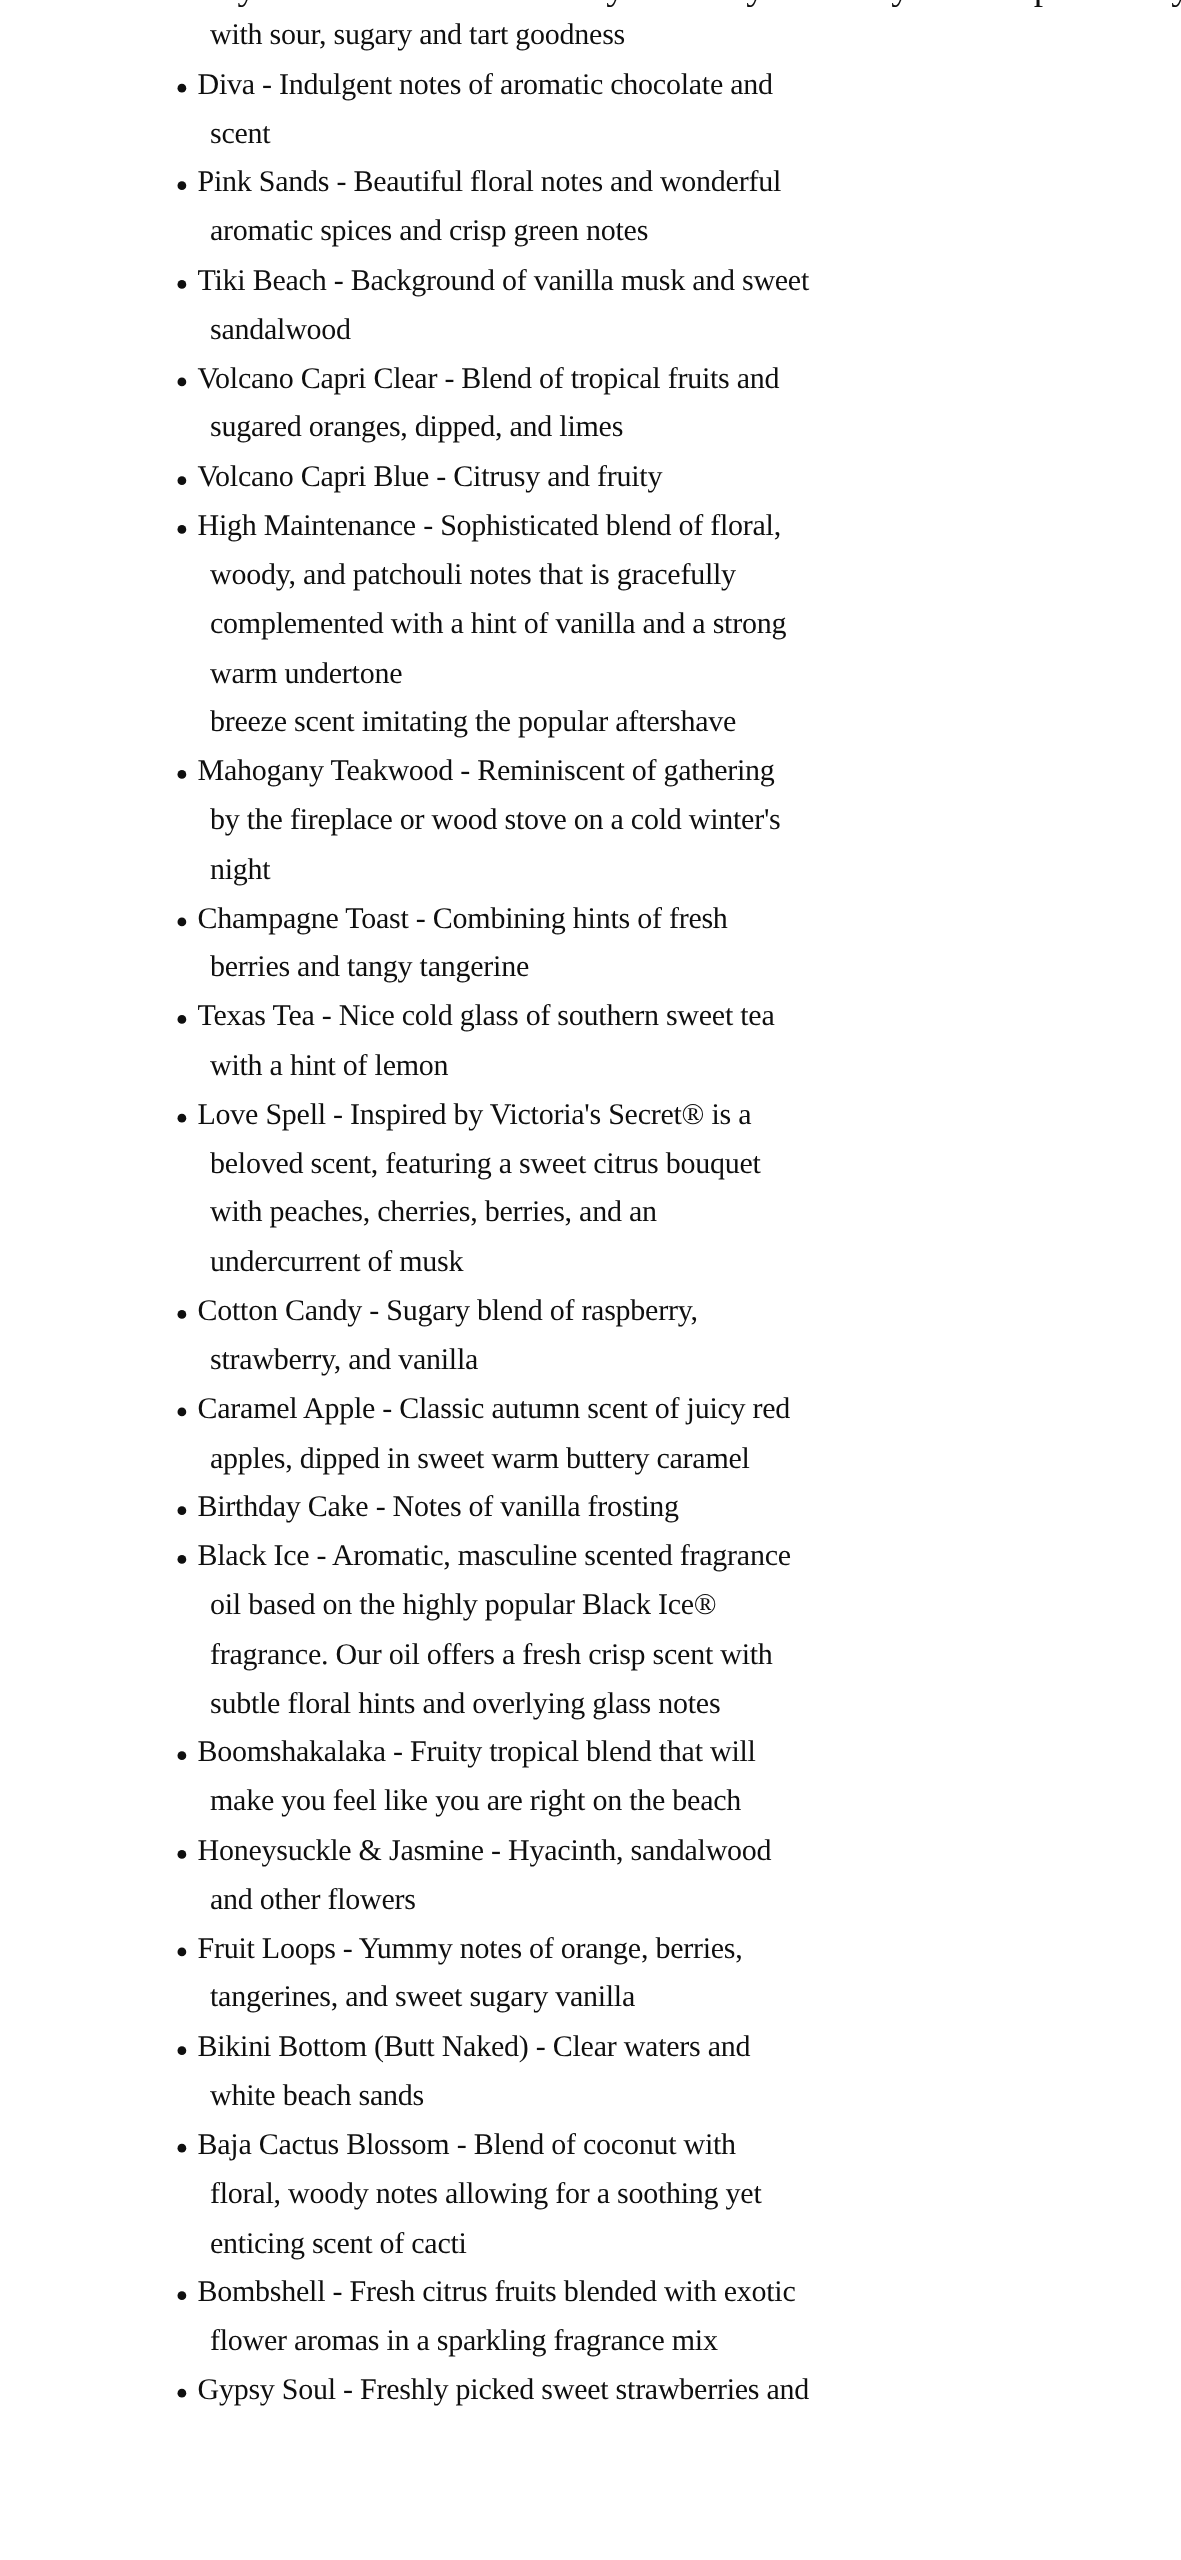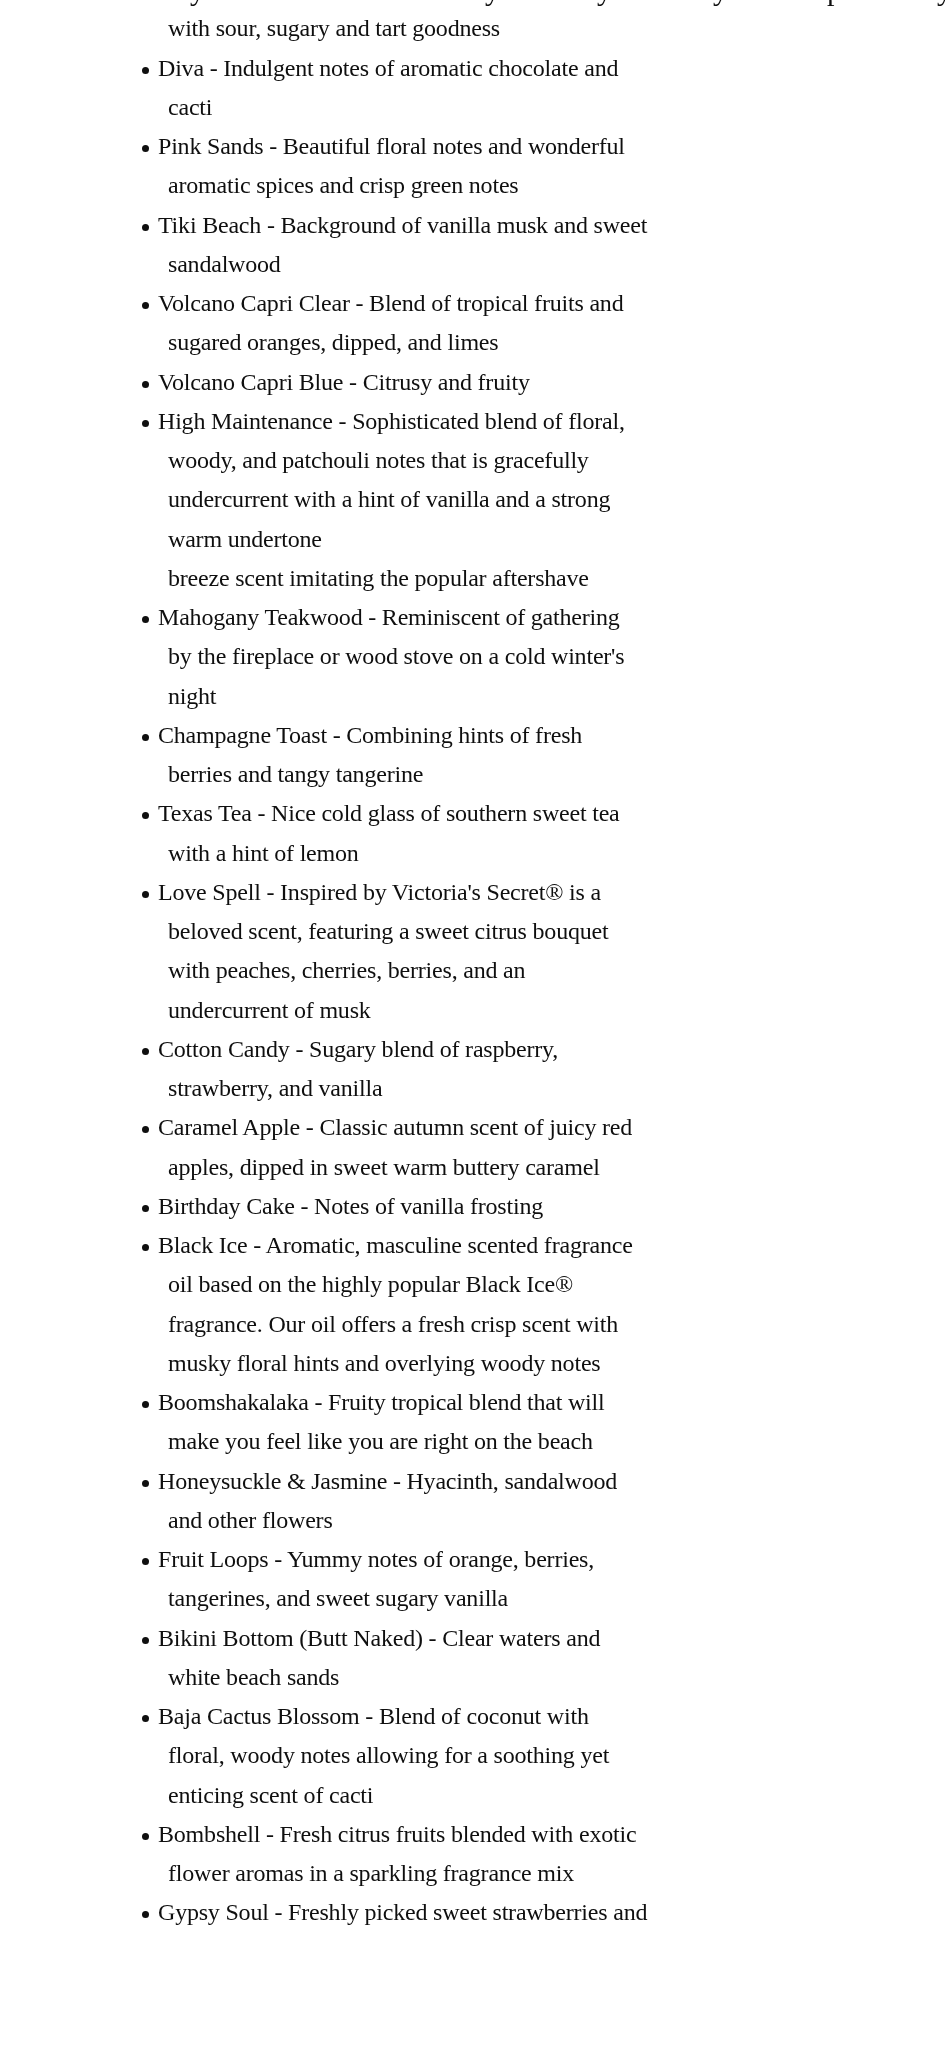--- a/index.html
+++ b/index.html
@@ -64,41 +64,41 @@
         <span class="frag" style="left: 327px;">y</span>
         <span class="frag" style="left: 439px;">y</span>
         <span class="frag" style="left: 555px;">y</span>
         <span class="frag" style="left: 669px;">p</span>
         <span class="frag" style="left: 779px;">y</span>
       </div>
 
   <div class="line cont">with sour, sugary and tart goodness</div>
       <div>
         <div class="line first">Diva - Indulgent notes of aromatic chocolate and</div>
-        <div class="line cont">cacti</div>
+        <div class="line cont">scent</div>
       </div>
       <div>
         <div class="line first">Pink Sands - Beautiful floral notes and wonderful</div>
         <div class="line cont">aromatic spices and crisp green notes</div>
       </div>
       <div>
         <div class="line first">Tiki Beach - Background of vanilla musk and sweet</div>
         <div class="line cont">sandalwood</div>
       </div>
       <div>
         <div class="line first">Volcano Capri Clear - Blend of tropical fruits and</div>
         <div class="line cont">sugared oranges, dipped, and limes</div>
       </div>
       <div>
         <div class="line first">Volcano Capri Blue - Citrusy and fruity</div>
       </div>
       <div>
         <div class="line first">High Maintenance - Sophisticated blend of floral,</div>
         <div class="line cont">woody, and patchouli notes that is gracefully</div>
-        <div class="line cont">undercurrent with a hint of vanilla and a strong</div>
+        <div class="line cont">complemented with a hint of vanilla and a strong</div>
         <div class="line cont">warm undertone</div>
       </div>
       <div>
         <div class="line cont">breeze scent imitating the popular aftershave</div>
       </div>
       <div>
         <div class="line first">Mahogany Teakwood - Reminiscent of gathering</div>
         <div class="line cont">by the fireplace or wood stove on a cold winter's</div>
         <div class="line cont">night</div>
       </div>
@@ -124,21 +124,21 @@
         <div class="line first">Caramel Apple - Classic autumn scent of juicy red</div>
         <div class="line cont">apples, dipped in sweet warm buttery caramel</div>
       </div>
       <div>
         <div class="line first">Birthday Cake - Notes of vanilla frosting</div>
       </div>
       <div>
         <div class="line first">Black Ice - Aromatic, masculine scented fragrance</div>
         <div class="line cont">oil based on the highly popular Black Ice®</div>
         <div class="line cont">fragrance. Our oil offers a fresh crisp scent with</div>
-        <div class="line cont">musky floral hints and overlying woody notes</div>
+        <div class="line cont">subtle floral hints and overlying glass notes</div>
       </div>
       <div>
         <div class="line first">Boomshakalaka - Fruity tropical blend that will</div>
         <div class="line cont">make you feel like you are right on the beach</div>
       </div>
       <div>
         <div class="line first">Honeysuckle &amp; Jasmine - Hyacinth, sandalwood</div>
         <div class="line cont">and other flowers</div>
       </div>
       <div>

